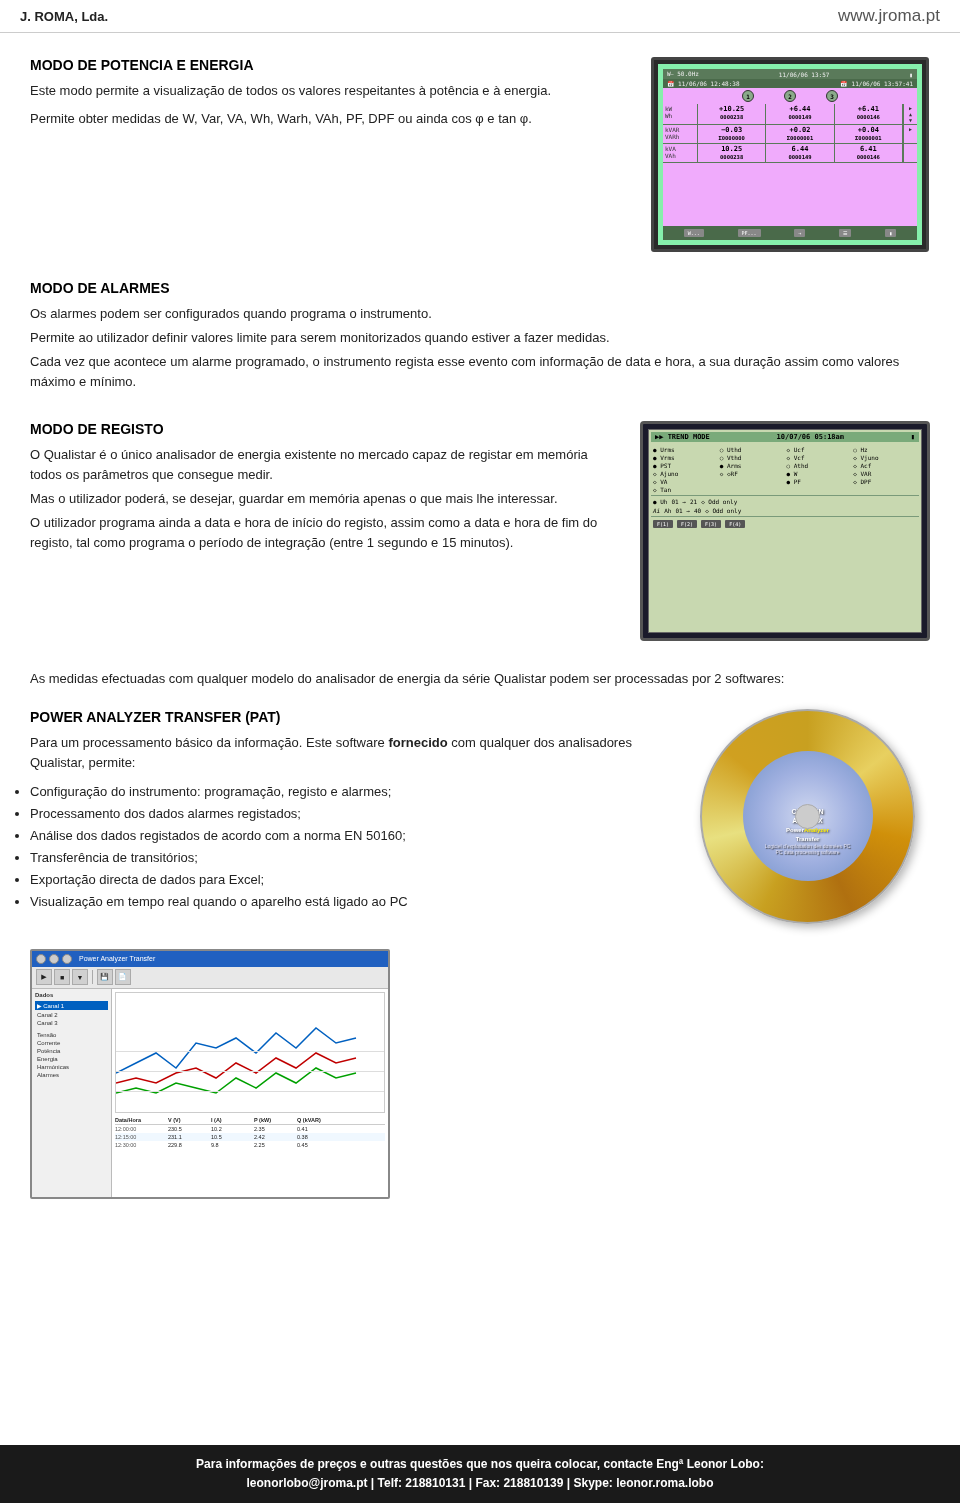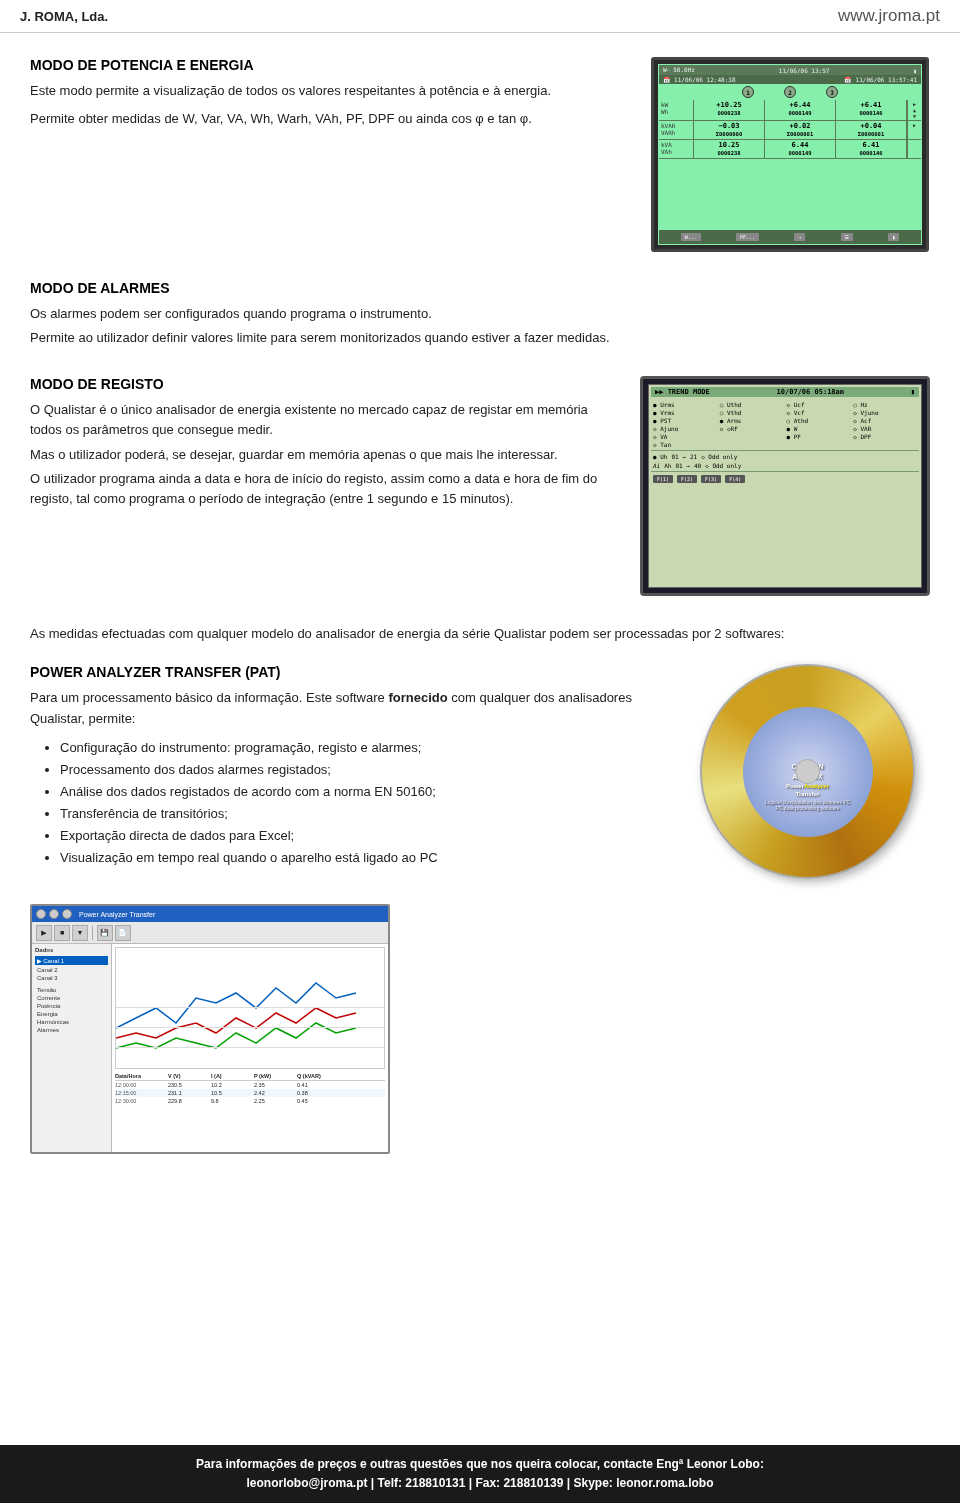--- a/index.html
+++ b/index.html
@@ -192,21 +192,20 @@
     .screenshot-main {
       flex: 1;
       background: #fff;
       padding: 3px;
       position: relative;
     }
 
     
     .bullet-list {
       list-style: disc;
-      margin-left: 30px;
       line-height: 1.7;
       font-size: 13px;
     }
 
     
     .footer {
       position: absolute;
       bottom: 0;
       left: 0;
       right: 0;
@@ -231,24 +230,24 @@
       width: 278px;
       height: 195px;
       background: #2a2a2a;
       border: 3px solid #444;
       border-radius: 3px;
       padding: 4px;
       flex-shrink: 0;
     }
 
     .energia-inner {
-      background: #86efac;
+      background: #f0abfc;
       width: 100%;
       height: 100%;
-      border: 1px solid #86efac;
+      border: 5px solid #86efac;
       font-family: monospace;
       font-size: 6.5px;
       color: #000;
       display: flex;
       flex-direction: column;
     }
 
     .en-topbar {
       background: #5a7a5a;
       color: #eee;
@@ -403,20 +402,21 @@
           </div>
         </div>
       </div>
     </div>
   </div>
 
   <div class="section">
     <div class="section-title mb8">MODO DE ALARMES</div>
     <div class="section-body mb4">Os alarmes podem ser configurados quando programa o instrumento.</div>
     <div class="section-body mb4">Permite ao utilizador definir valores limite para serem monitorizados quando estiver a fazer medidas.</div>
+    <div class="section-body">Cada vez que acontece um alarme programado, o instrumento regista esse evento com informação de data e hora, a sua duração assim como valores máximo e mínimo.</div>
   </div>
 
   <div class="section-with-image">
     <div class="text-col">
       <div class="section-title mb8">MODO DE REGISTO</div>
       <div class="section-body mb4">O Qualistar é o único analisador de energia existente no mercado capaz de registar em memória todos os parâmetros que consegue medir.</div>
       <div class="section-body mb4">Mas o utilizador poderá, se desejar, guardar em memória apenas o que mais lhe interessar.</div>
       <div class="section-body">O utilizador programa ainda a data e hora de início do registo, assim como a data e hora de fim do registo, tal como programa o período de integração (entre 1 segundo e 15 minutos).</div>
     </div>
     <div class="image-col">

